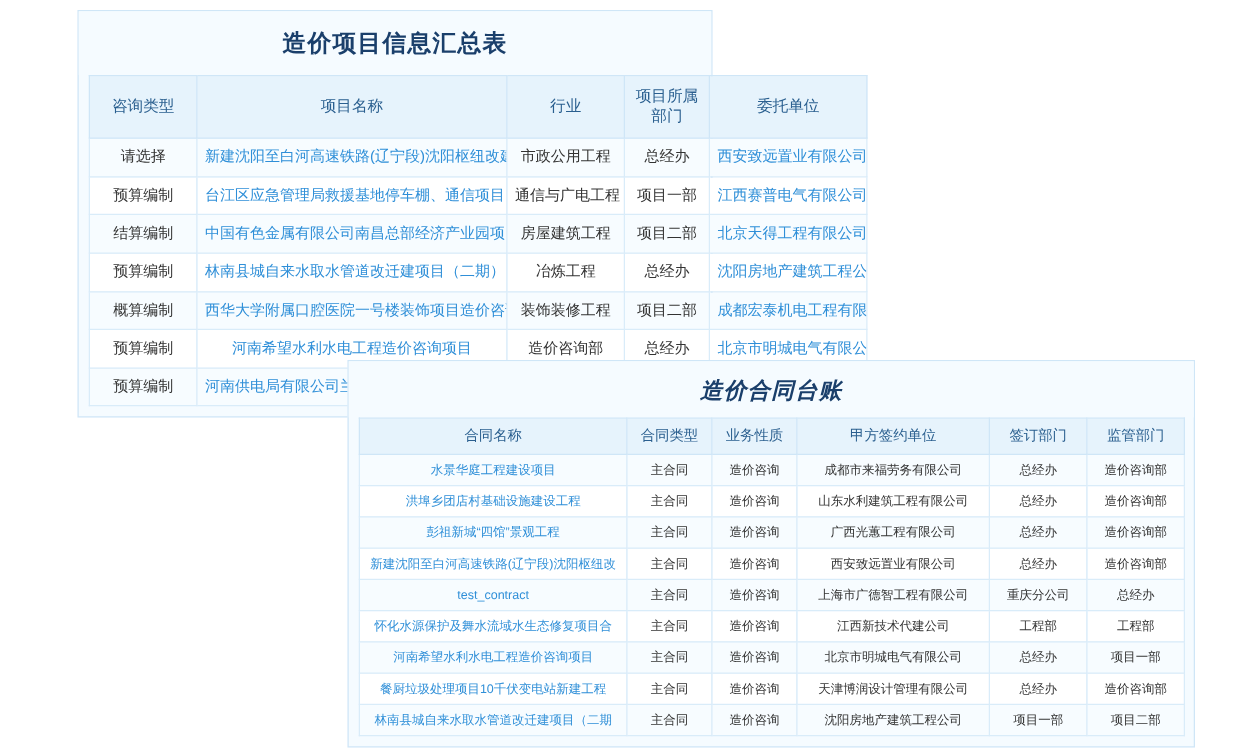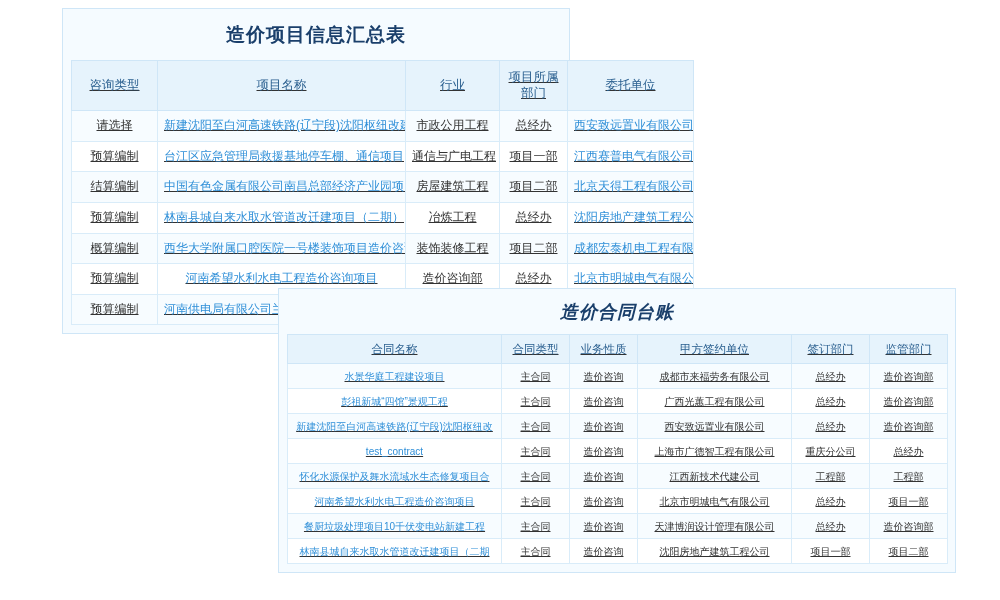--- a/index.html
+++ b/index.html
@@ -88,21 +88,21 @@
   }
   .panel-two table.grid th {
     font-size: 11.5px;
     padding: 7px 3px;
     margin-left: 39px;
   }
   .panel-two table.grid td {
     font-size: 10px;
     padding: 5.5px 5px;
   }
-  .tbl-wrap { padding: 0 8px 8px 8px; text-decoration: underline; }
+  .tbl-wrap { padding: 0 8px 8px 8px; }
 </style>
 </head>
 <body>
 
 <div class="panel-one">
   <div class="panel-title">造价项目信息汇总表</div>
   <div class="tbl-wrap">
     <table class="grid">
       <colgroup>
         <col style="width:86px">
@@ -200,20 +200,28 @@
       <tbody>
         <tr>
           <td class="link cell-left">水景华庭工程建设项目</td>
           <td>主合同</td>
           <td>造价咨询</td>
           <td>成都市来福劳务有限公司</td>
           <td>总经办</td>
           <td>造价咨询部</td>
         </tr>
         <tr>
+          <td class="link cell-left">洪埠乡团店村基础设施建设工程</td>
+          <td>主合同</td>
+          <td>造价咨询</td>
+          <td>山东水利建筑工程有限公司</td>
+          <td>总经办</td>
+          <td>造价咨询部</td>
+        </tr>
+        <tr>
           <td class="link cell-left">彭祖新城“四馆”景观工程</td>
           <td>主合同</td>
           <td>造价咨询</td>
           <td>广西光蕙工程有限公司</td>
           <td>总经办</td>
           <td>造价咨询部</td>
         </tr>
         <tr>
           <td class="link cell-left">新建沈阳至白河高速铁路(辽宁段)沈阳枢纽改</td>
           <td>主合同</td>

